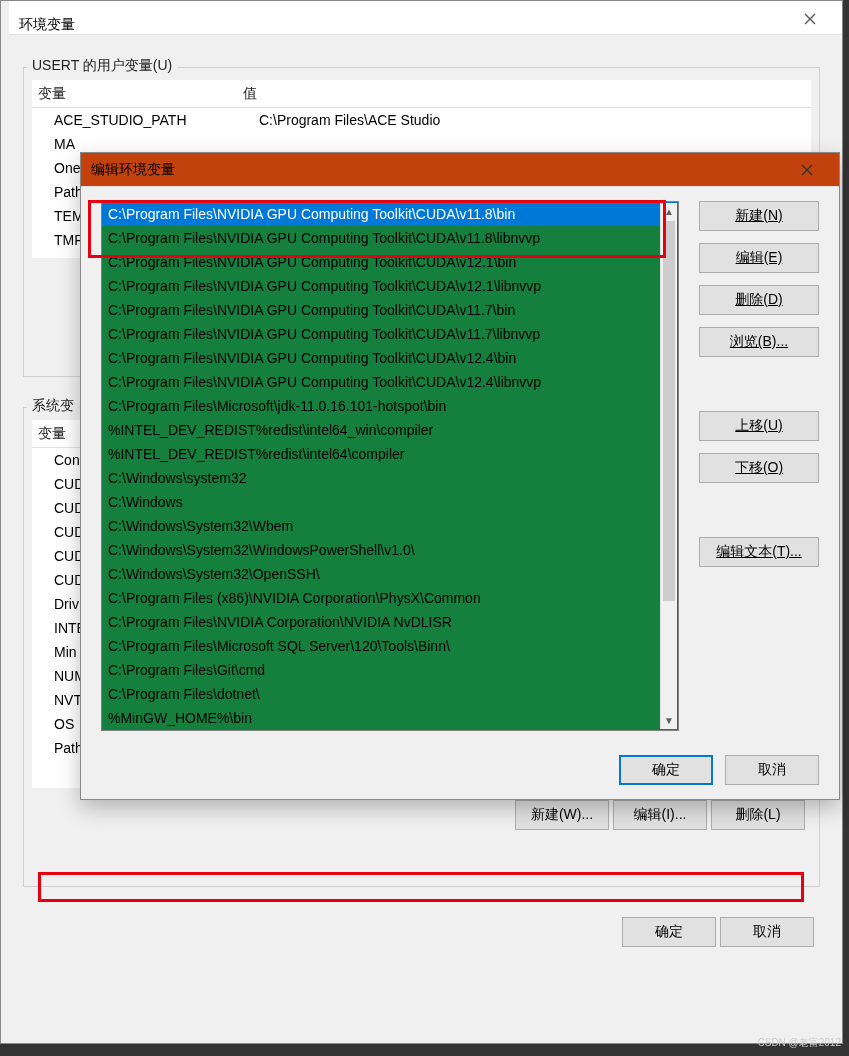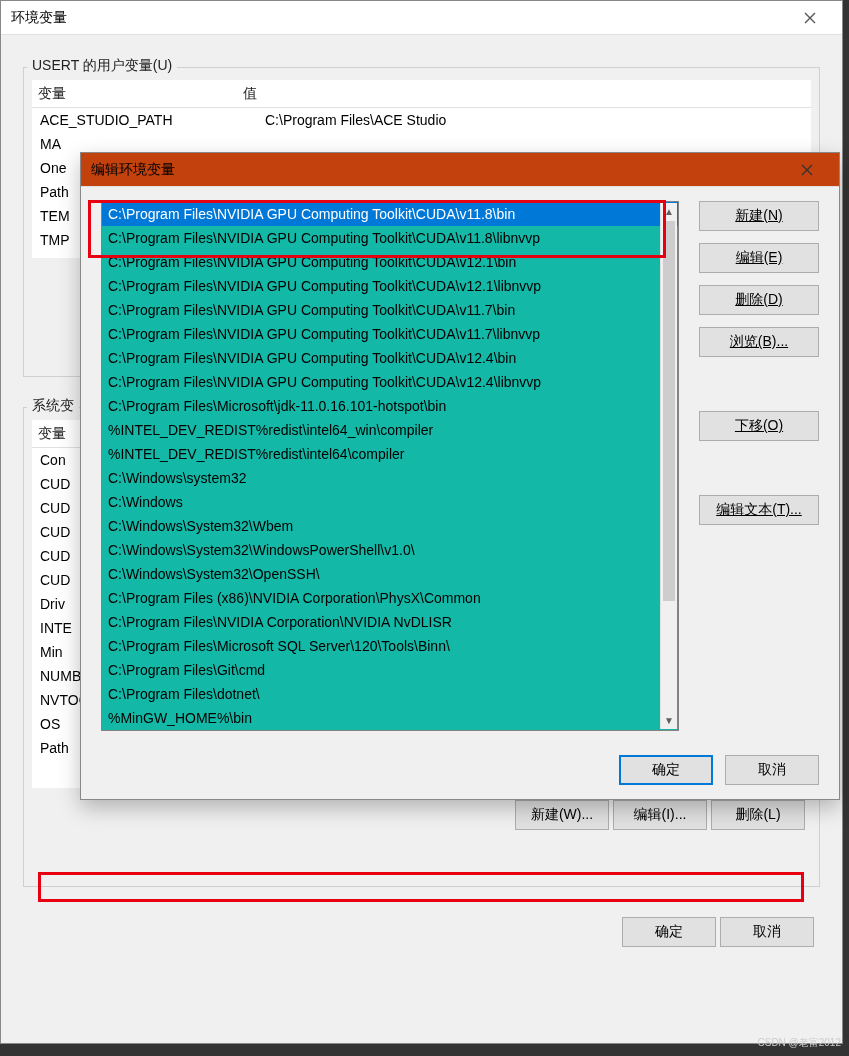--- a/index.html
+++ b/index.html
@@ -1,43 +1,43 @@
 <!DOCTYPE html>
 <html><head>
 <meta charset="utf-8">
 <style>
 * { box-sizing: border-box; margin: 0; padding: 0; font-family: "Microsoft YaHei", "Segoe UI", sans-serif; font-size: 14px; }
 body { background: #333; width: 849px; height: 1056px; position: relative; overflow: hidden; }
 
 
 .dlg-outer { position: absolute; left: 0; top: 0; right: 6px; bottom: 12px; background: #f0f0f0; border: 1px solid #888; }
-.dlg-outer .titlebar { height: 34px; padding: 0 10px; display: flex; align-items: center; justify-content: space-between; background: #fff; border-bottom: 1px solid #e0e0e0; }
+.dlg-outer .titlebar { height: 34px; padding: 0 10px; display: flex; align-items: flex-end; justify-content: space-between; background: #fff; border-bottom: 1px solid #e0e0e0; margin-left: 8px; }
 .close-x { width: 44px; height: 30px; display: flex; align-items: center; justify-content: center; color: #444; }
 .close-x svg { width: 12px; height: 12px; }
 .dlg-outer .body { padding: 22px 22px 10px 22px; position: relative; }
 
 .groupbox { position: relative; border: 1px solid #d0d0d0; margin-top: 10px; }
 .groupbox .legend { position: absolute; top: -11px; left: 3px; background: #f0f0f0; padding: 0 5px; color: #222; }
 
 .tbl-hdr { display: flex; background: #fff; border-bottom: 1px solid #e0e0e0; height: 28px; align-items: center; padding: 0 6px; }
 .tbl-hdr .col-var { width: 205px; color: #222; }
 .tbl-hdr .col-val { color: #222; }
 .user-rows, .sys-rows { background: #fff; min-height: 150px; font-size: 14px; }
-.row { display: flex; height: 24px; align-items: center; padding: 0 8px; gap: 20px; }
+.row { display: flex; height: 24px; align-items: center; padding: 0 22px; }
 .row .col-var { width: 205px; white-space: nowrap; overflow: hidden; }
 .row .col-val { flex: 1; white-space: nowrap; overflow: hidden; }
 
 .btnbar { display: flex; justify-content: flex-end; padding: 12px 6px; gap: 4px; }
 .btn { min-width: 94px; height: 30px; background: #e1e1e1; border: 1px solid #adadad; display: flex; align-items: center; justify-content: center; cursor: default; padding: 0 12px; }
 
 
 .dlg-inner { position: absolute; left: 80px; top: 152px; width: 760px; height: 648px; background: #f0f0f0; border: 1px solid #888; box-shadow: 0 8px 20px rgba(0,0,0,.25); z-index: 5; }
 .dlg-inner .titlebar { height: 34px; padding: 0 10px; display: flex; align-items: center; justify-content: space-between; background: #c2410c; border-bottom: 1px solid #e0e0e0; }
 .dlg-inner .body { padding: 14px 20px 14px 20px; display: flex; gap: 20px; }
-.listwrap { flex: 1; border: 1px solid #828282; background: #14b8a6; height: 530px; position: relative; display: flex; flex-direction: column; }
+.listwrap { flex: 1; border: 1px solid #828282; background: #15803d; height: 530px; position: relative; display: flex; flex-direction: column; }
 .path-list { flex: 1; overflow: hidden; }
 .path-list .item { height: 24px; display: flex; align-items: center; padding: 0 6px; white-space: nowrap; overflow: hidden; font-size: 14px; }
 .path-list .item.sel { background: #0078d7; color: #fff; }
 .sidebtns { width: 120px; display: flex; flex-direction: column; gap: 12px; text-decoration: underline; }
 .sidebtns .gap { height: 30px; }
 .dlg-inner .footer { display: flex; justify-content: flex-end; gap: 12px; padding: 10px 20px 0 20px; }
 .btn.primary { border: 2px solid #0078d7; background: #e1e1e1; }
 
 
 .redbox { position: absolute; border: 3px solid #e60012; z-index: 10; pointer-events: none; }
@@ -215,20 +215,21 @@
         <div class="thumb"></div>
         <div class="arr">▼</div>
       </div>
     </div>
     <div class="sidebtns">
       <div class="btn">新建(N)</div>
       <div class="btn">编辑(E)</div>
       <div class="btn">删除(D)</div>
       <div class="btn">浏览(B)...</div>
       <div class="gap"></div>
+      <div class="btn">上移(U)</div>
       <div class="btn">下移(O)</div>
       <div class="gap"></div>
       <div class="btn">编辑文本(T)...</div>
     </div>
   </div>
   <div class="footer">
     <div class="btn primary">确定</div>
     <div class="btn">取消</div>
   </div>
 </div>

